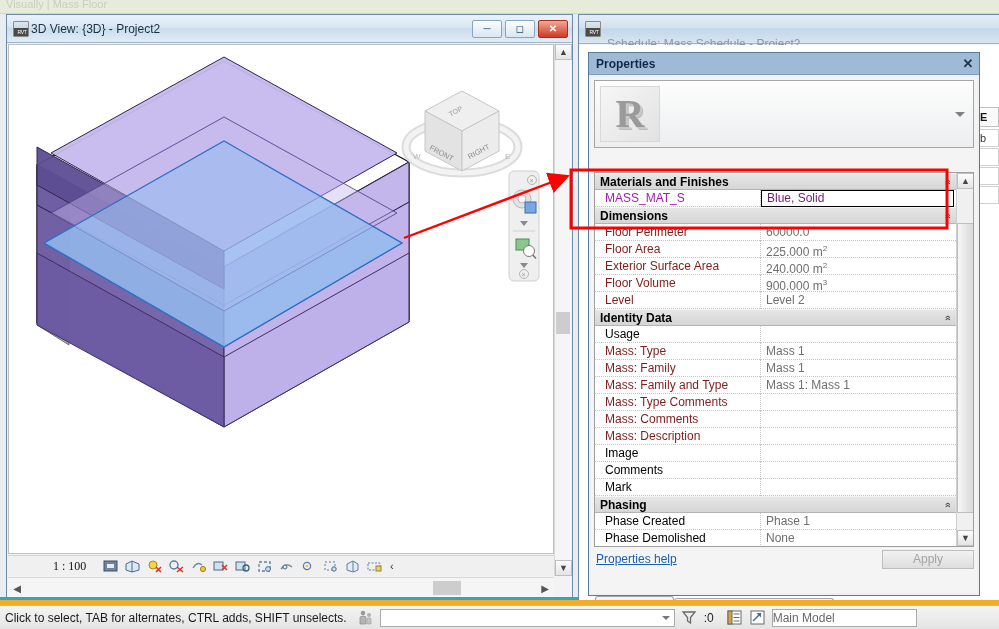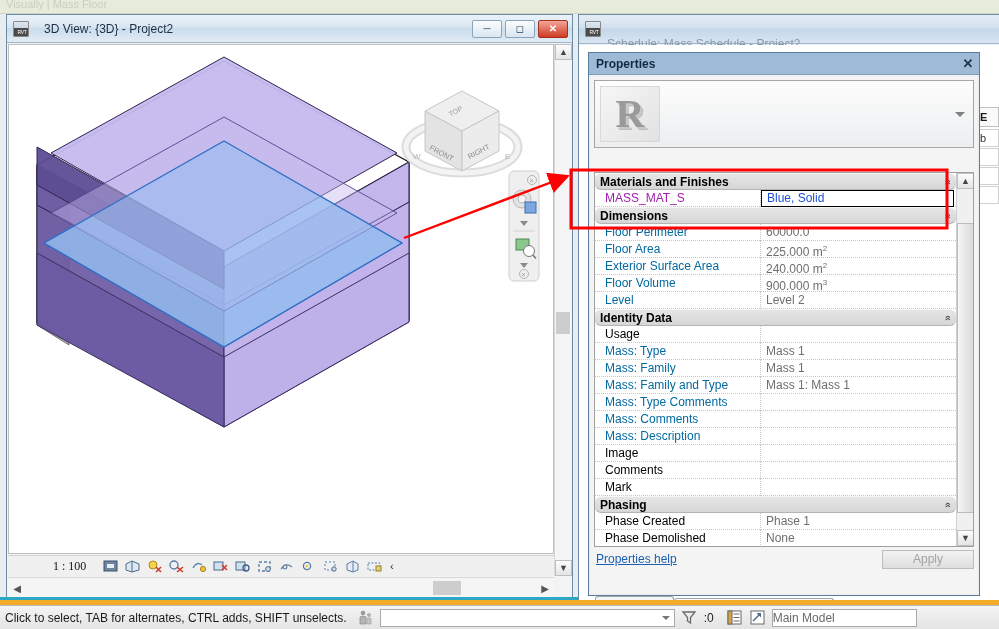--- a/index.html
+++ b/index.html
@@ -134,39 +134,39 @@
   
   .pgrid{
     position:absolute; left:3px; top:95px; right:3px; bottom:46px;
     background:#fff; border:1px solid #a0a0a0; overflow:hidden;
   }
   .pg-scroll{ position:absolute; left:0; top:0; right:17px; bottom:0; overflow:hidden;}
   .row{ height:17px; display:flex; align-items:center; font-size:12px; }
   .row.group{
     background:linear-gradient(to bottom,#e6e6e6,#d6d6d6);
     border-top:1px solid #f6f6f6; border-bottom:1px solid #b4b4b4;
-    font-weight:bold; color:#000; padding-left:5px;border-radius:6px;
+    font-weight:bold; color:#000; padding-left:5px;
   }
   .row.group .chev{
     margin-left:auto; margin-right:5px; font-size:10px; color:#444; line-height:10px;
   }
   .row.param{ border-bottom:1px dotted #c6c6c6; }
   .pname{
-    width:166px; padding-left:10px; color:#0369a1;
+    width:166px; padding-left:10px; color:#7f1d1d;
     border-right:1px dotted #c6c6c6; height:17px; line-height:16px;
     white-space:nowrap; overflow:hidden;
   }
   .pname.dark{ color:#000; }
   .pval{
     flex:1; padding-left:5px; color:#6f6f6f; height:17px; line-height:16px;
     white-space:nowrap; overflow:hidden;
   }
   .pval .sup{ font-size:8px; vertical-align:super; }
   .row.editing .pval{
-    background:#fff; border:1px solid #000; color:#1d4ed8; height:17px; line-height:14px;
+    background:#fff; border:1px solid #000; color:#701a75; height:17px; line-height:14px;
     margin-right:2px;
   }
   .row.editing .pname{ color:#a21caf; }
 
   
   .pg-bar{
     position:absolute; right:0; top:0; width:17px; bottom:0;
     background:#f0f0f0; border-left:1px solid #cfcfcf;
   }
   .sb-btn{
@@ -213,21 +213,21 @@
 
   
   .view3d{
     position:absolute; left:6px; top:14px; width:567px; height:585px;
     background:#f3f3f3; border:1px solid #6d8ba6;
   }
   .v3-title{
     height:28px;
     background:linear-gradient(to bottom,#eaf2f9 0%, #d9e6f2 45%, #cadcec 50%, #e1ecf5 100%);
     border-bottom:1px solid #9cb5cb;
-    display:flex; align-items:center; padding-left:6px; gap:15px;
+    display:flex; align-items:center; padding-left:6px; gap:2px;
   }
   .v3-title-text{ font-size:12px; color:#1c2f40; }
   .wbtns{ margin-left:auto; display:flex; gap:3px; padding-right:4px; }
   .wbtn{
     width:30px;height:18px; border:1px solid #8aa6bf; border-radius:2px;
     background:linear-gradient(to bottom,#fbfdfe,#dae6f1);
     display:flex;align-items:center;justify-content:center; font-size:10px;color:#23455f;
   }
   .wbtn.close{
     background:linear-gradient(to bottom,#f3a79a,#cf3a22);

